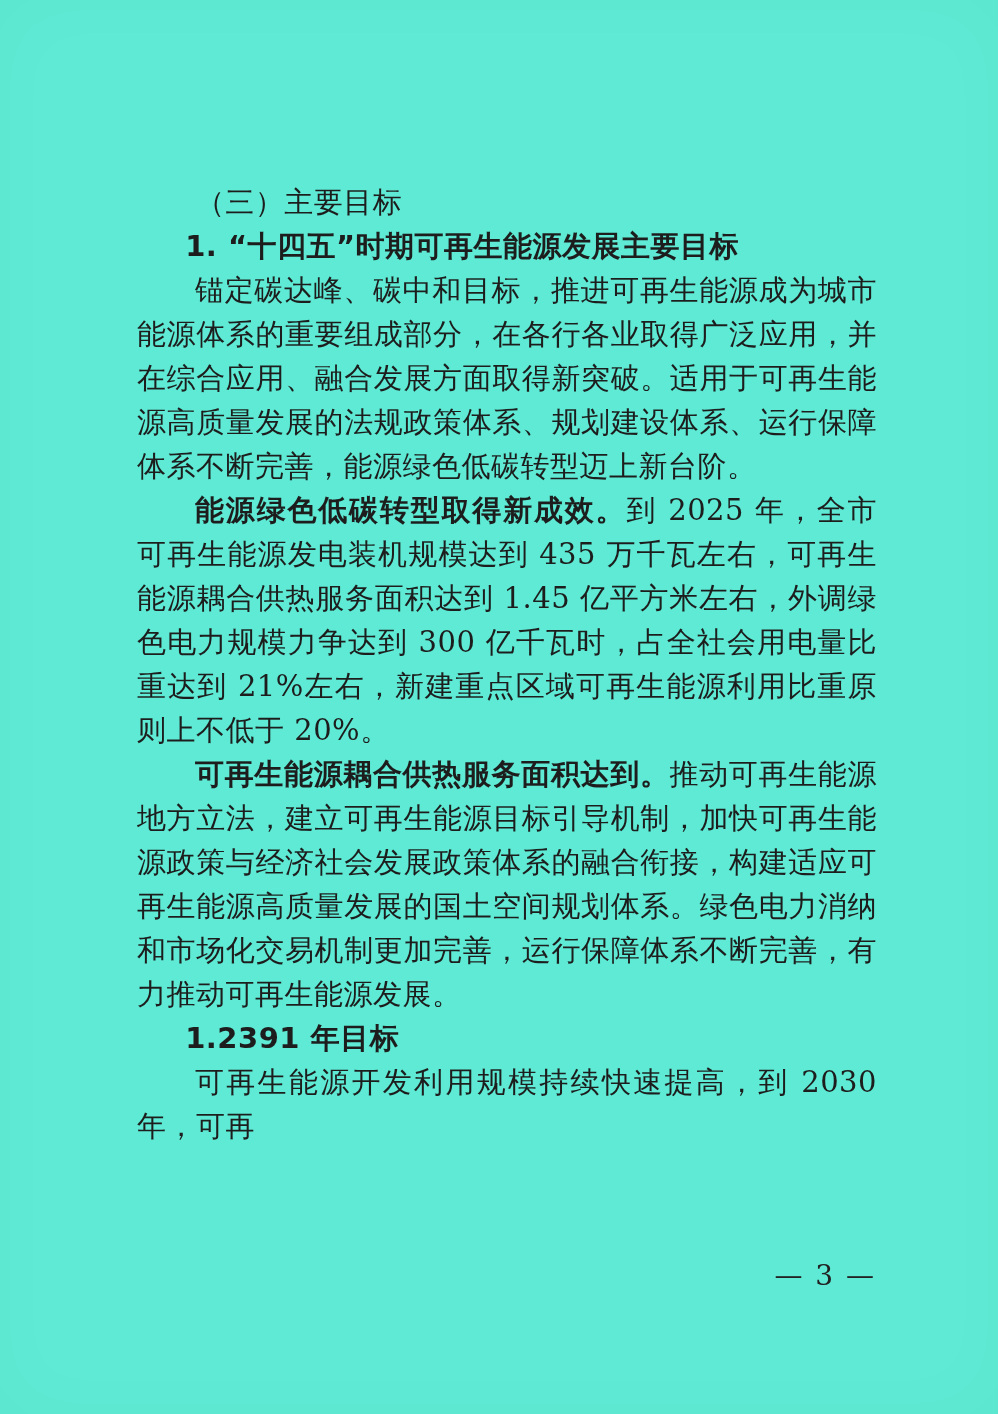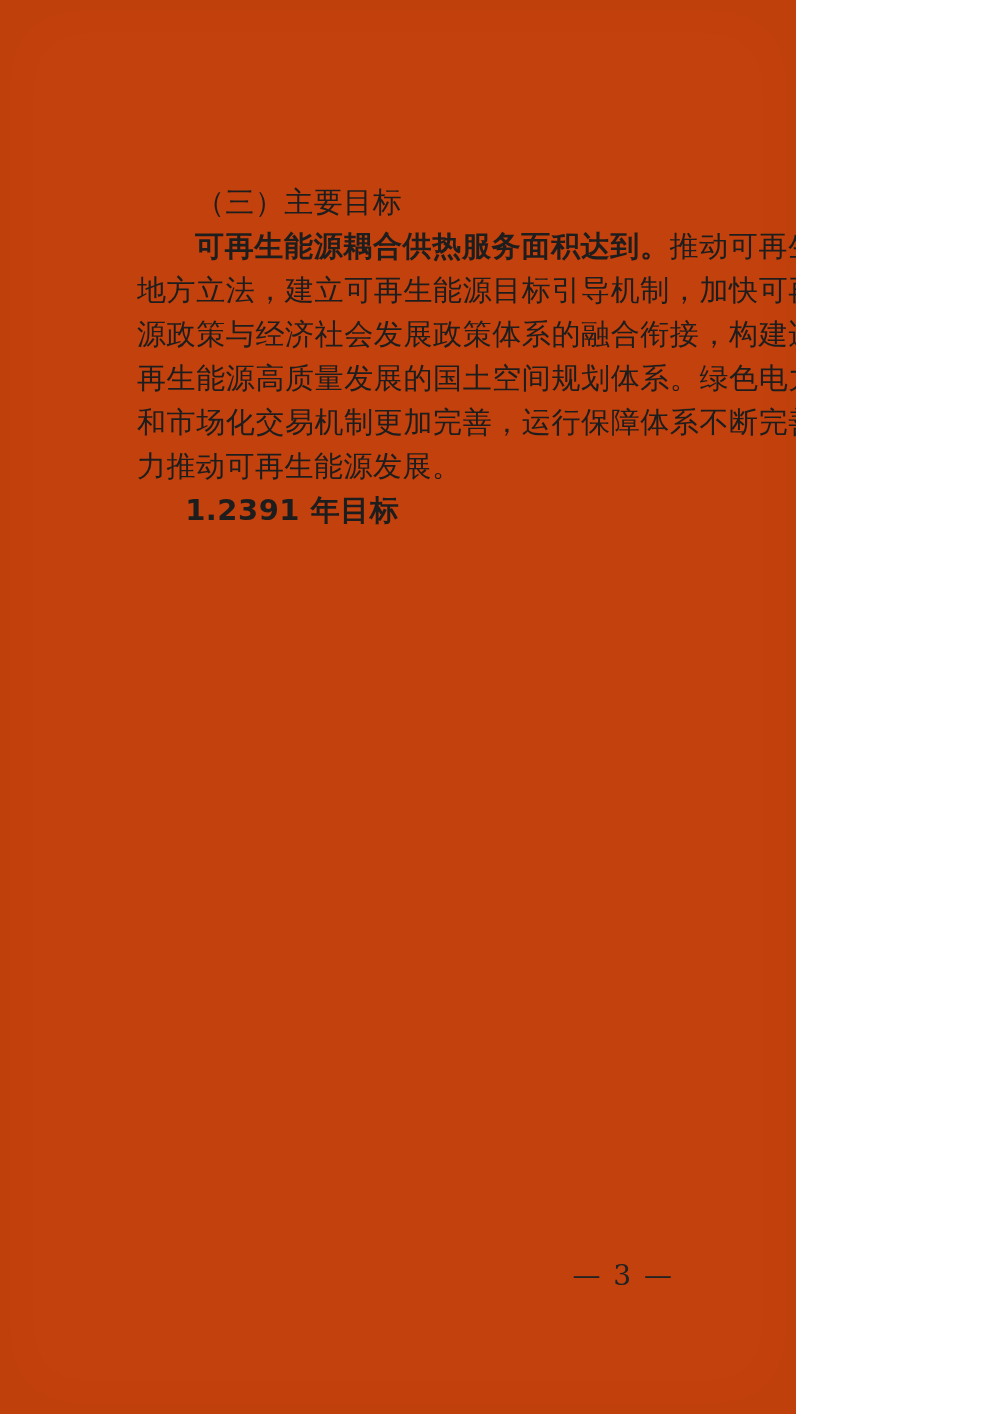--- a/index.html
+++ b/index.html
@@ -1,21 +1,21 @@
 <!DOCTYPE html>
 <html lang="zh"><head>
 <meta charset="utf-8">
 <style>
   html, body { margin: 0; padding: 0; background: #ffffff; }
 
   .page {
     position: relative;
-    width: 796px;
+    width: 998px;
     height: 1414px;
-    background: #c2410c;
+    background: #5eead4;
     overflow: hidden;
     font-family: "DejaVu Serif", "Liberation Serif", serif;
     color: #1d1d1d;
     box-shadow: inset 0 0 80px rgba(0,0,0,0.02);
   }
 
   .text-block {
     position: absolute;
     left: 137px;
     top: 180px;
@@ -65,26 +65,30 @@
 </style>
 </head>
 <body>
 
 <div class="page">
 
   <div class="text-block">
 
     <p class="h-kai">（三）主要目标</p>
 
+    <p class="h-bold">1. “十四五”时期可再生能源发展主要目标</p>
+
+    <p class="para"><span class="lead"></span><span>锚定碳达峰、碳中和目标，推进可再生能源成为城市能源体系的重要组成部分，在各行各业取得广泛应用，并在综合应用、融合发展方面取得新突破。适用于可再生能源高质量发展的法规政策体系、规划建设体系、运行保障体系不断完善，能源绿色低碳转型迈上新台阶。</span></p>
 
 
-
+    <p class="para"><span class="lead">能源绿色低碳转型取得新成效。</span><span>到 2025 年，全市可再生能源发电装机规模达到 435 万千瓦左右，可再生能源耦合供热服务面积达到 1.45 亿平方米左右，外调绿色电力规模力争达到 300 亿千瓦时，占全社会用电量比重达到 21%左右，新建重点区域可再生能源利用比重原则上不低于 20%。</span></p>
 
     <p class="para"><span class="lead">可再生能源耦合供热服务面积达到。</span><span>推动可再生能源地方立法，建立可再生能源目标引导机制，加快可再生能源政策与经济社会发展政策体系的融合衔接，构建适应可再生能源高质量发展的国土空间规划体系。绿色电力消纳和市场化交易机制更加完善，运行保障体系不断完善，有力推动可再生能源发展。</span></p>
 
     <p class="h-bold">1.2391 年目标</p>
 
+    <p class="para"><span class="lead"></span><span>可再生能源开发利用规模持续快速提高，到 2030 年，可再</span></p>
 
   </div>
 
   <div class="footer">— 3 —</div>
 
 </div>
 
 </body></html>

